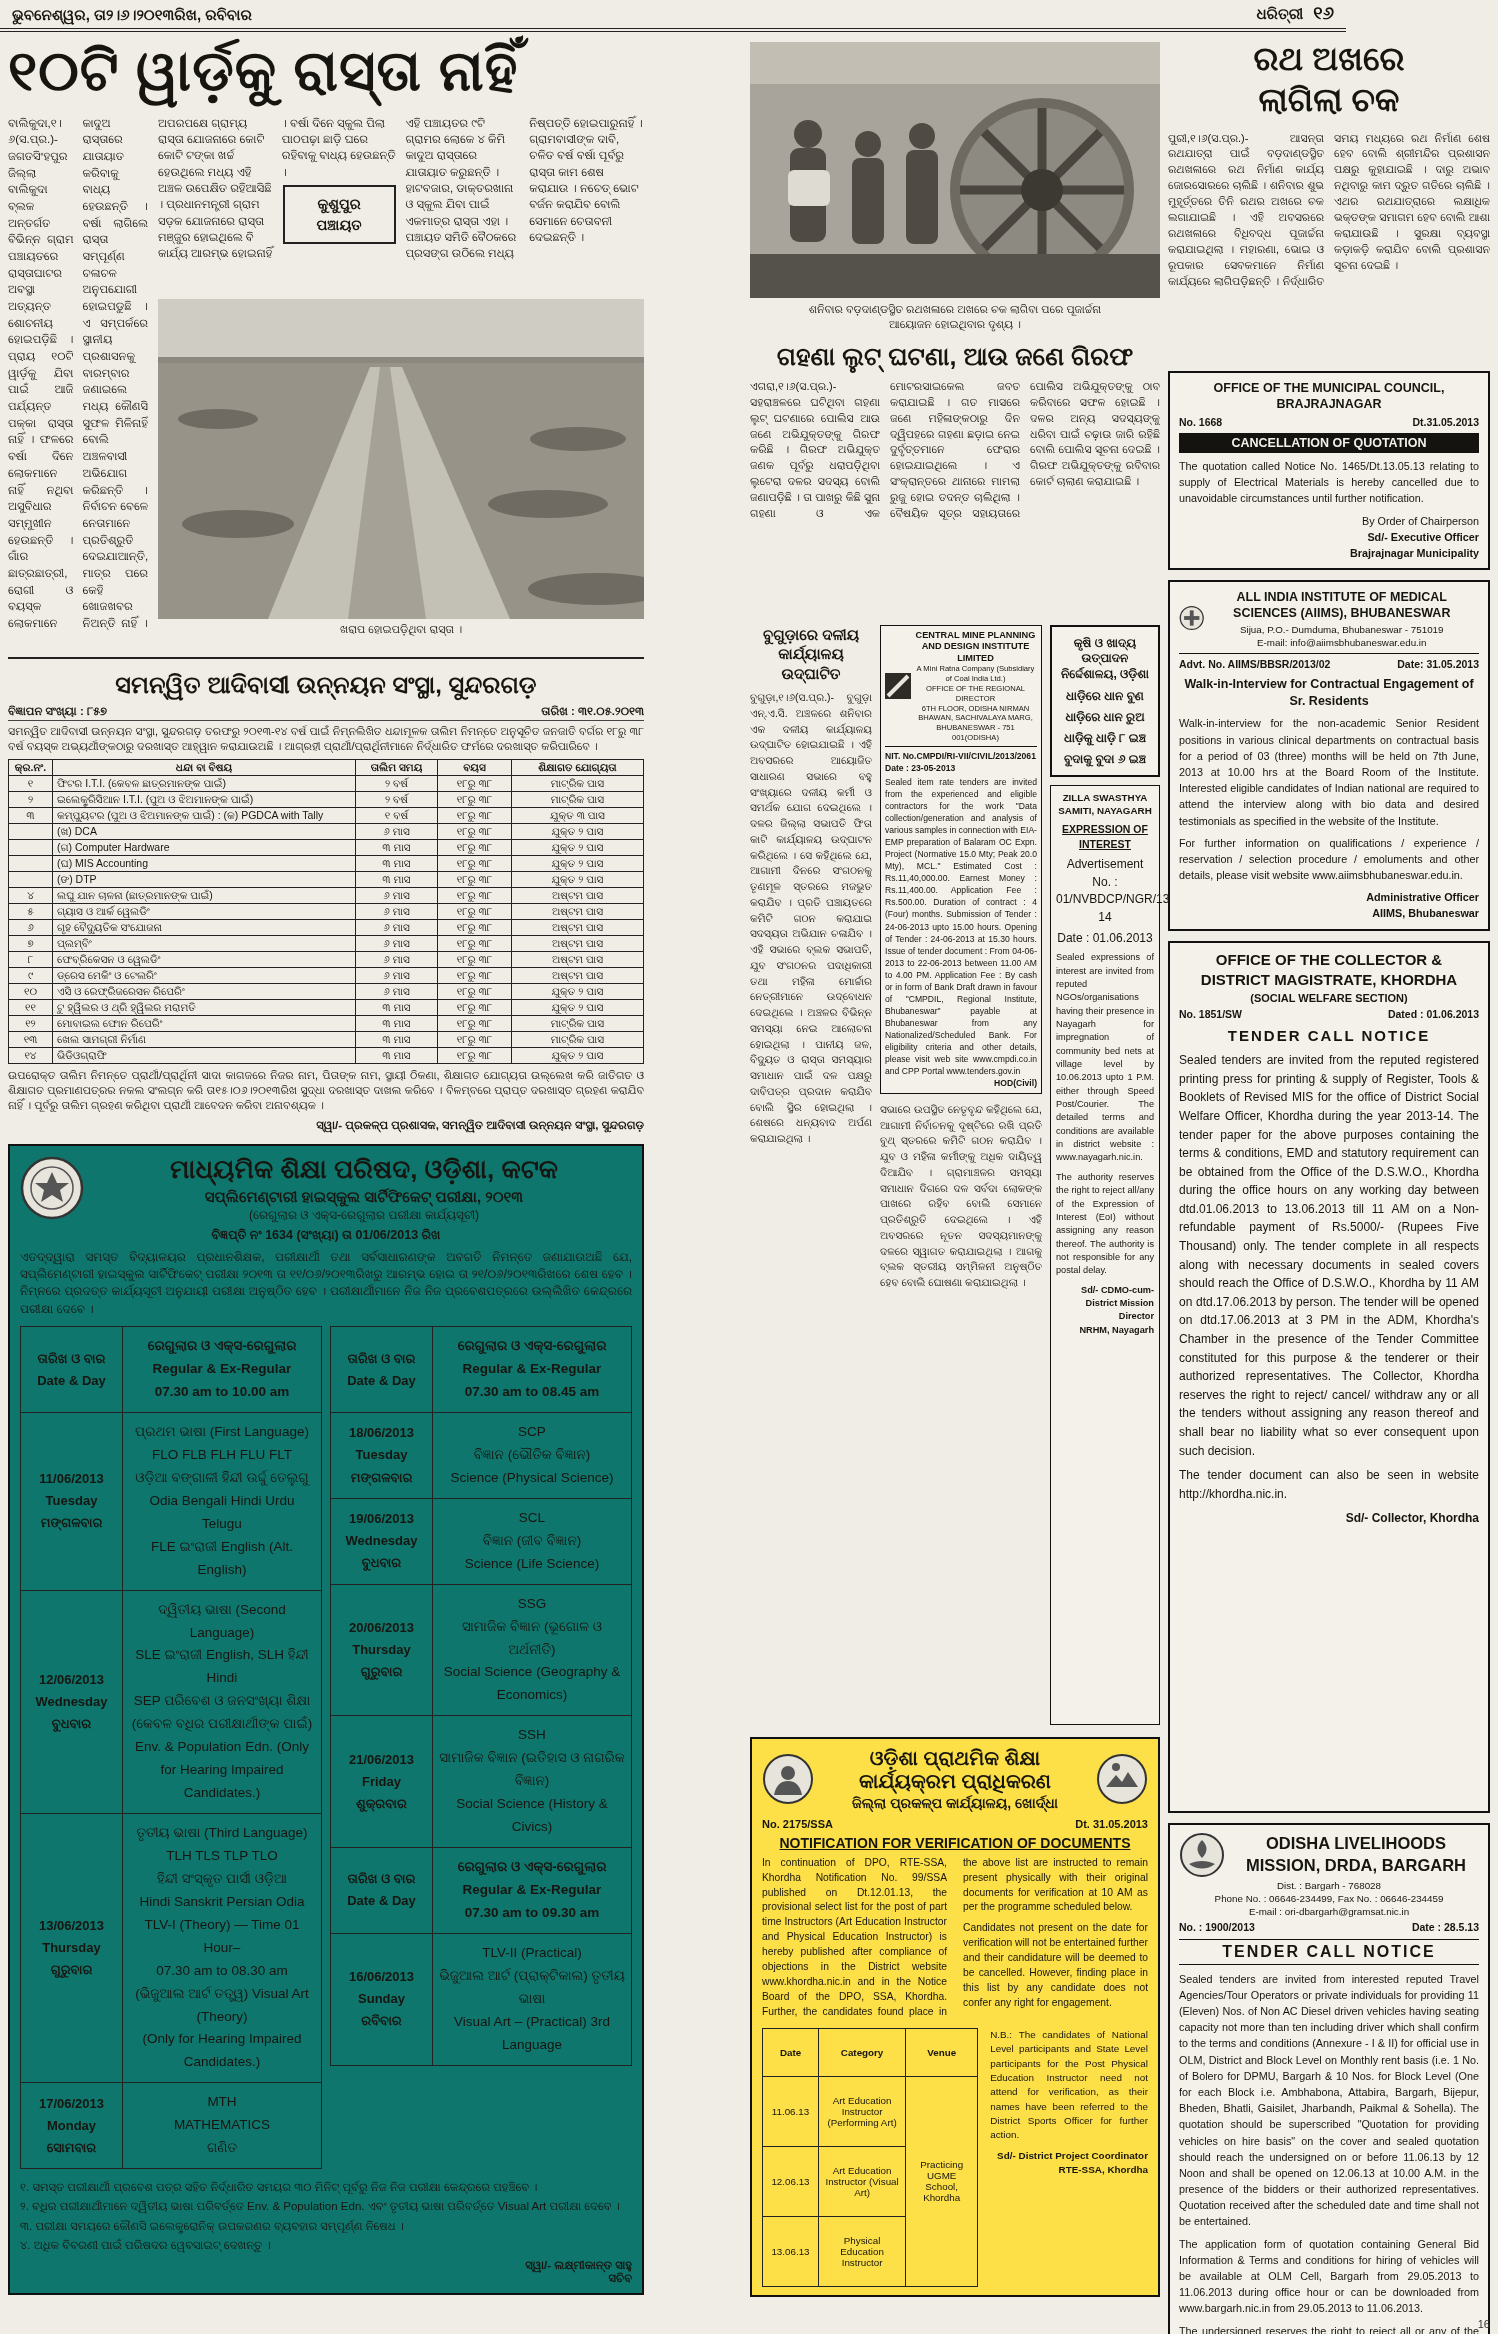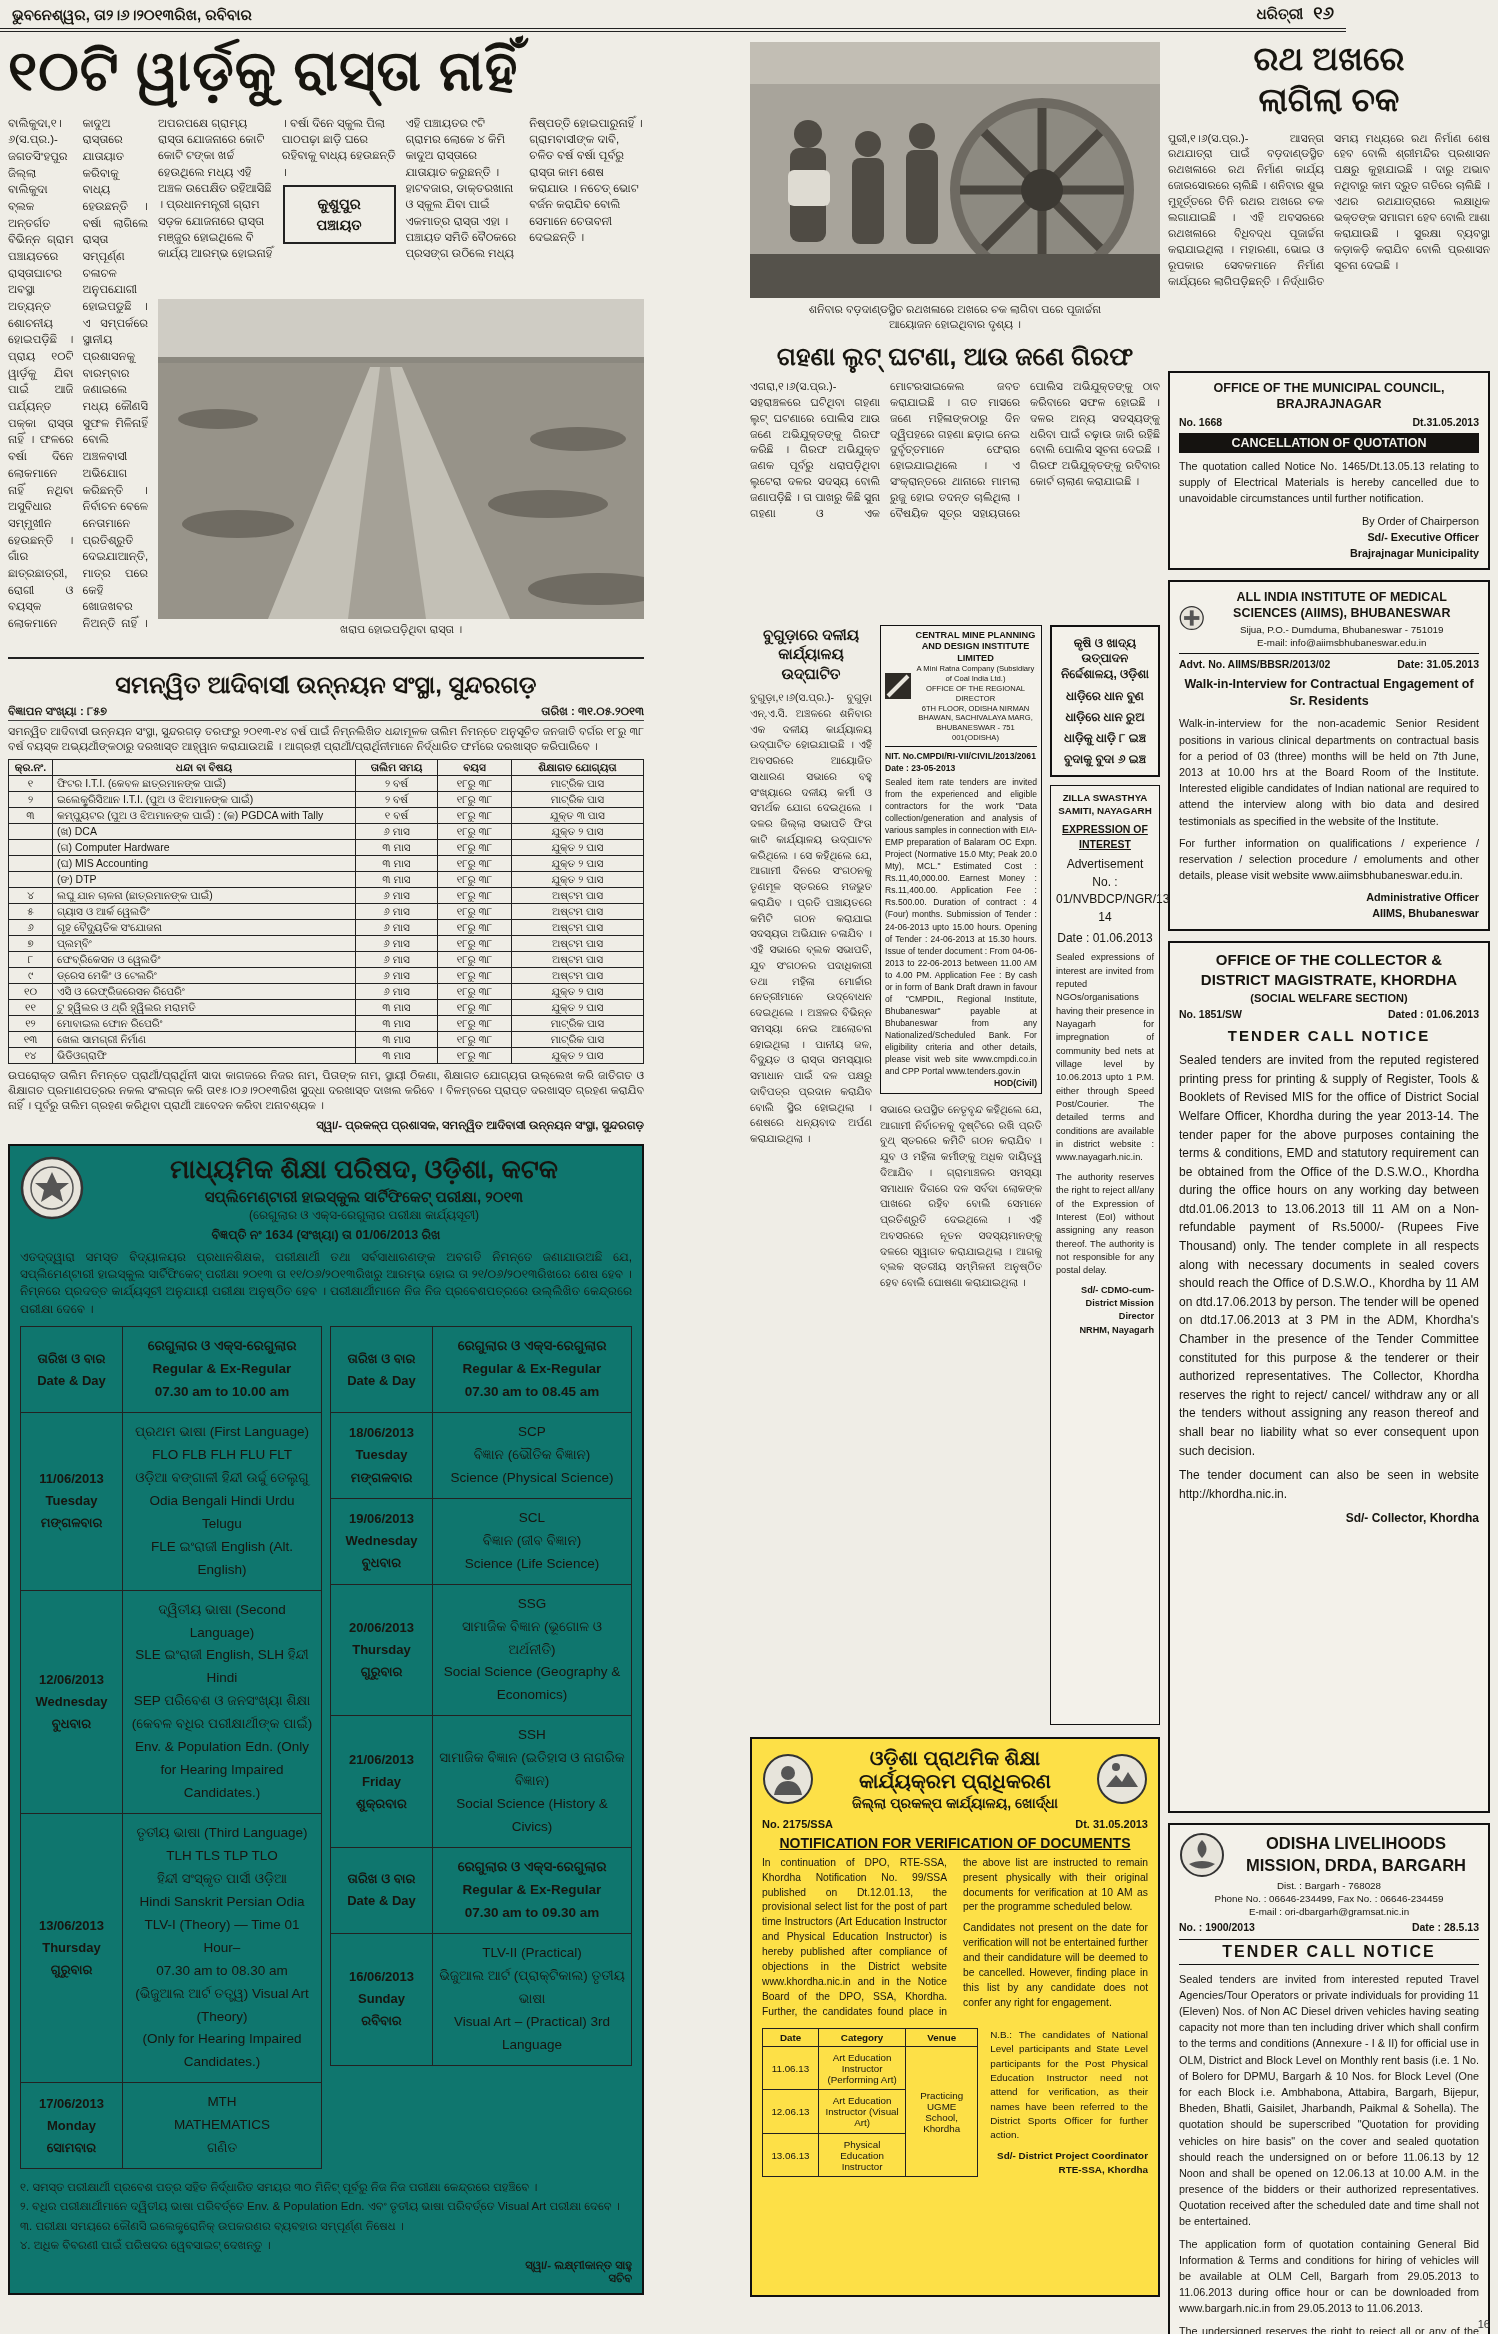--- a/index.html
+++ b/index.html
@@ -78,21 +78,21 @@
 .opepa{border:2px solid #111;margin-top:12px;padding:8px 10px;min-height:560px;background:#fde047}
 .opepa-head{display:flex;align-items:center;gap:10px}
 .opepa-ht{flex:1;text-align:center}
 .opepa-t1{font-size:20px;font-weight:bold}
 .opepa-t2{font-size:14px;font-weight:bold;margin-top:2px}
 .opepa-meta{display:flex;justify-content:space-between;font-size:11px;font-weight:bold;margin-top:6px}
 .opepa-heading{text-align:center;font-weight:bold;font-size:14px;text-decoration:underline;margin:5px 0}
 .opepa-body{columns:2;column-gap:16px;font-size:10.3px;line-height:1.45;text-align:justify}
 .opepa-bottom{display:flex;gap:12px;margin-top:8px}
 .opepa-tbl{width:56%;border-collapse:collapse;font-size:9.8px}
-.opepa-tbl th,.opepa-tbl td{border:1px solid #222;padding:3px 4px;text-align:center}
+.opepa-tbl th,.opepa-tbl td{border:1px solid #222;padding:18px 4px;text-align:center}
 .opepa-right{flex:1;font-size:9.9px;line-height:1.45}
 
 .rath-head{font-size:33px;font-weight:bold;text-align:center;line-height:1.25;margin-bottom:10px}
 .rath-body{columns:2;column-gap:10px;height:230px;overflow:hidden;font-size:11px;line-height:1.45}
 .nbox{border:2px solid #111;padding:7px 9px;margin-top:10px;background:#f3f1ea}
 .mun-name{font-weight:bold;text-align:center;font-size:12.5px;line-height:1.3}
 .meta-row{display:flex;justify-content:space-between;font-size:10.5px;margin-top:4px;font-weight:bold}
 .invbar{background:#151310;color:#f3f1ea;text-align:center;font-weight:bold;font-size:12.5px;padding:3px 0;margin:5px 0}
 .body10{font-size:10.8px;line-height:1.5}
 .body12{font-size:12px;line-height:1.55}

